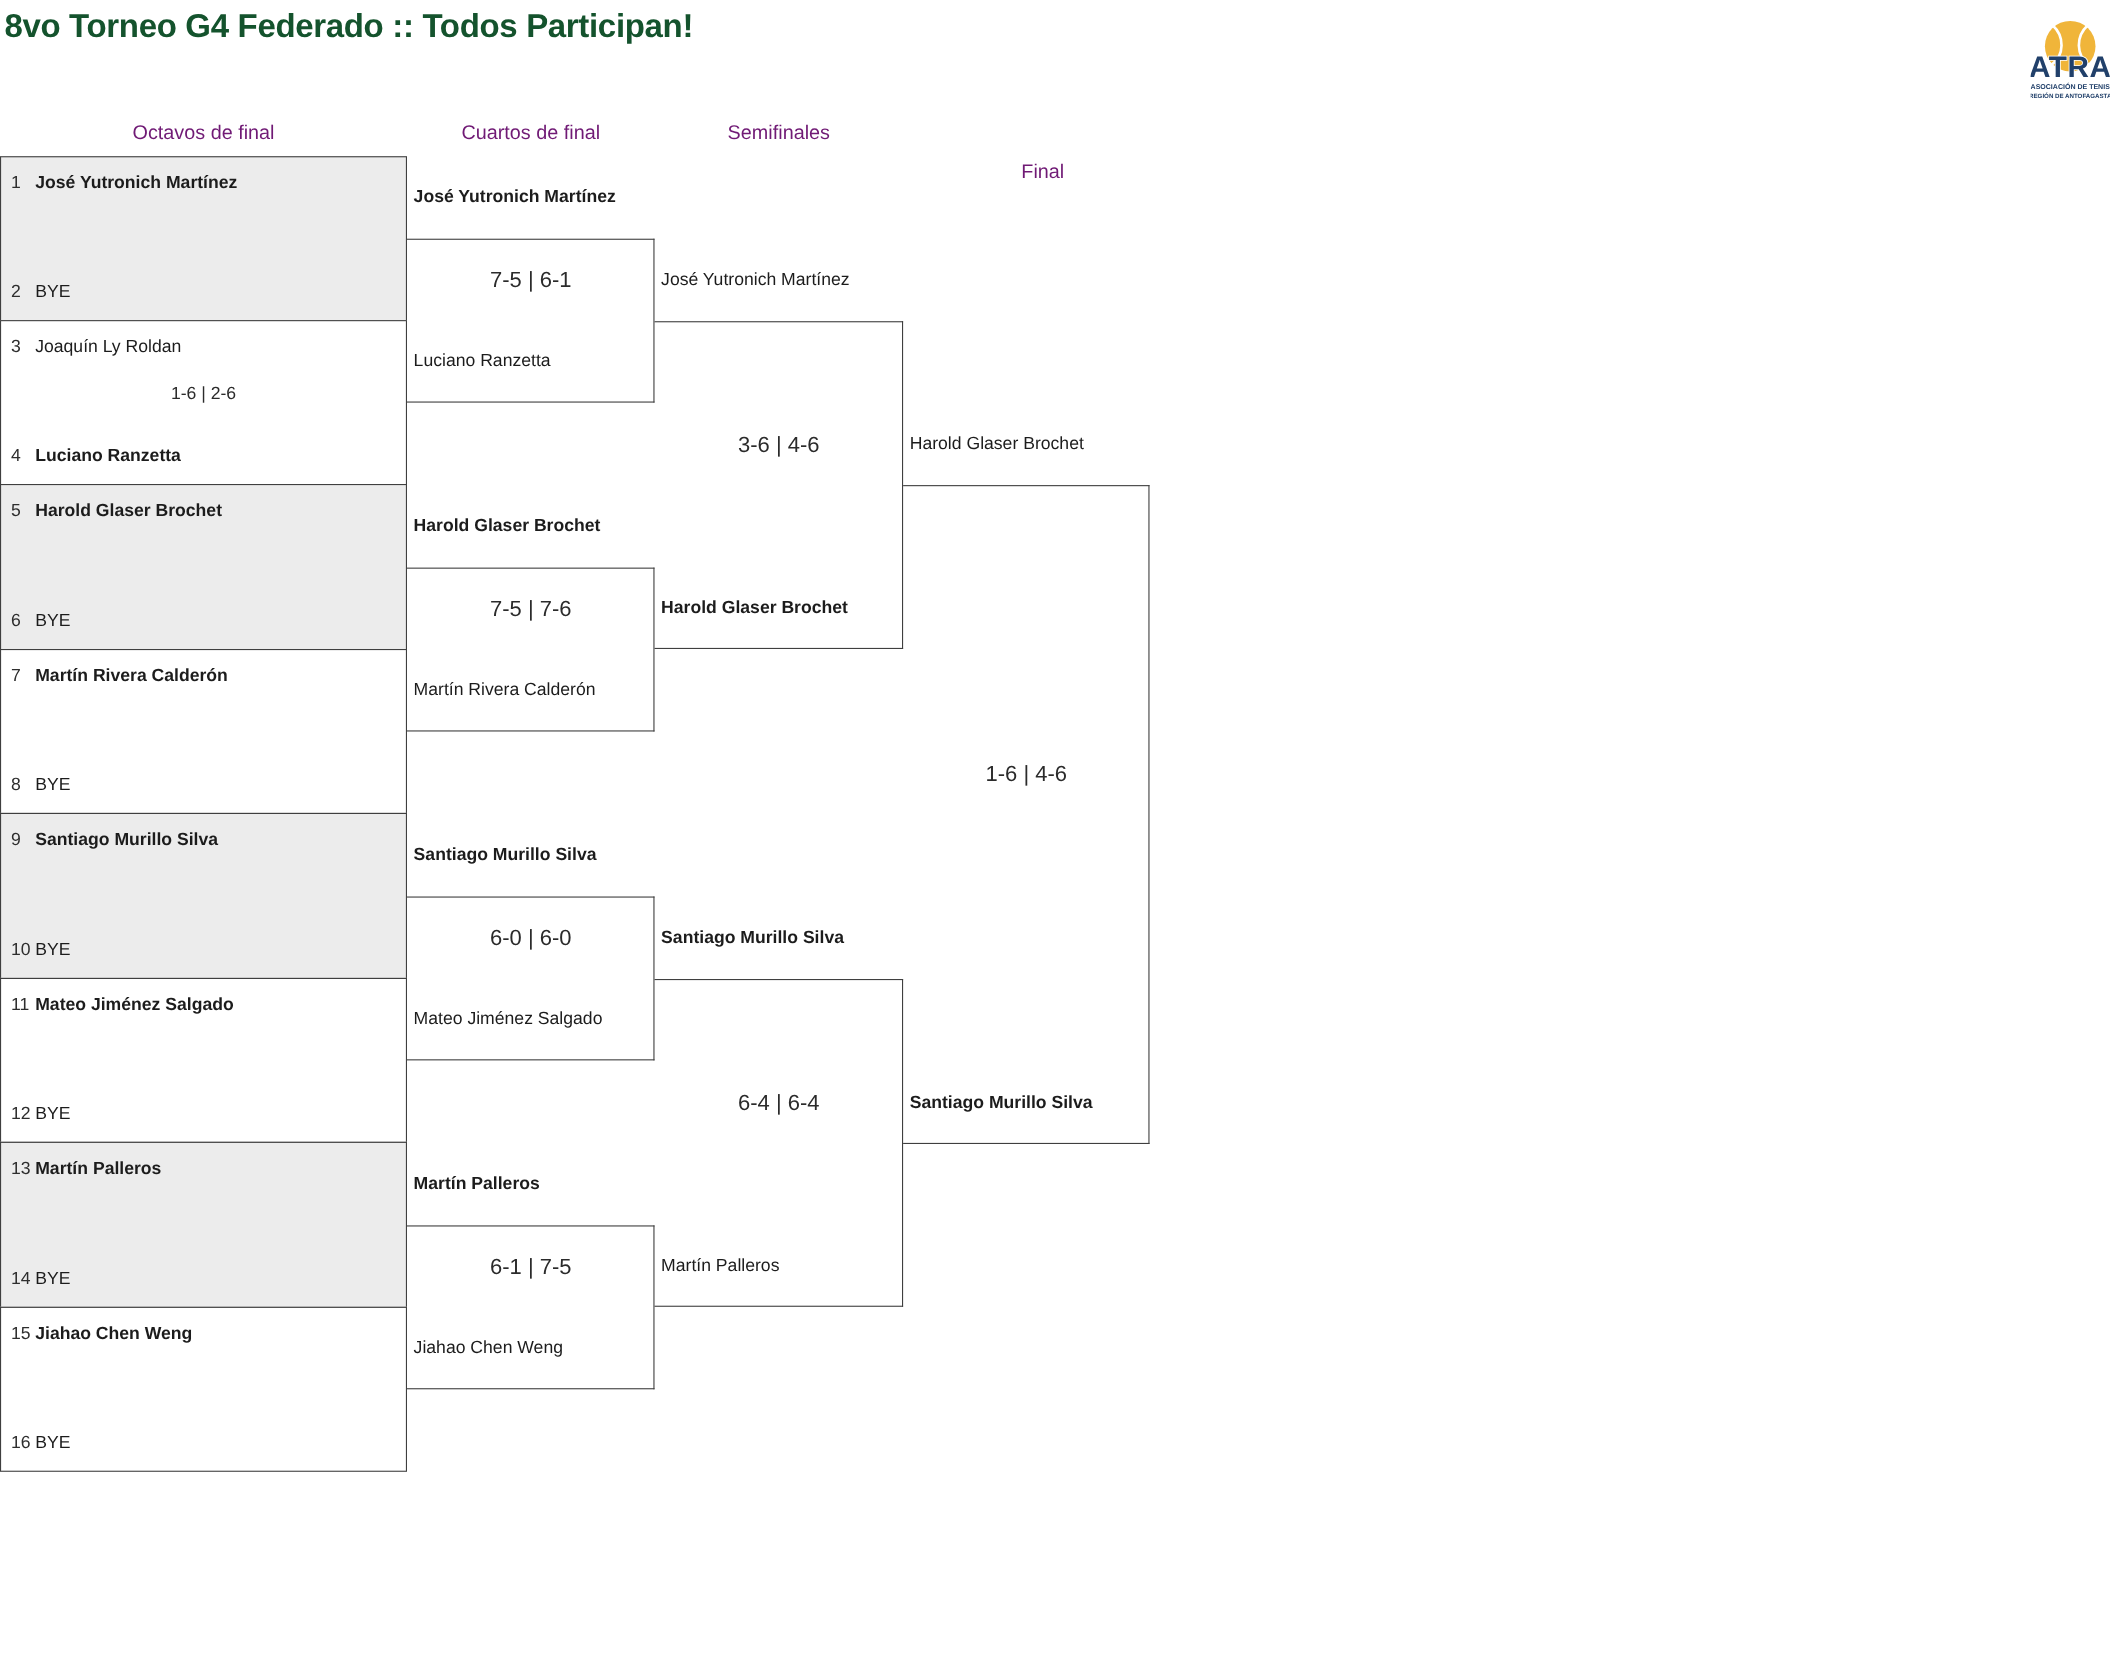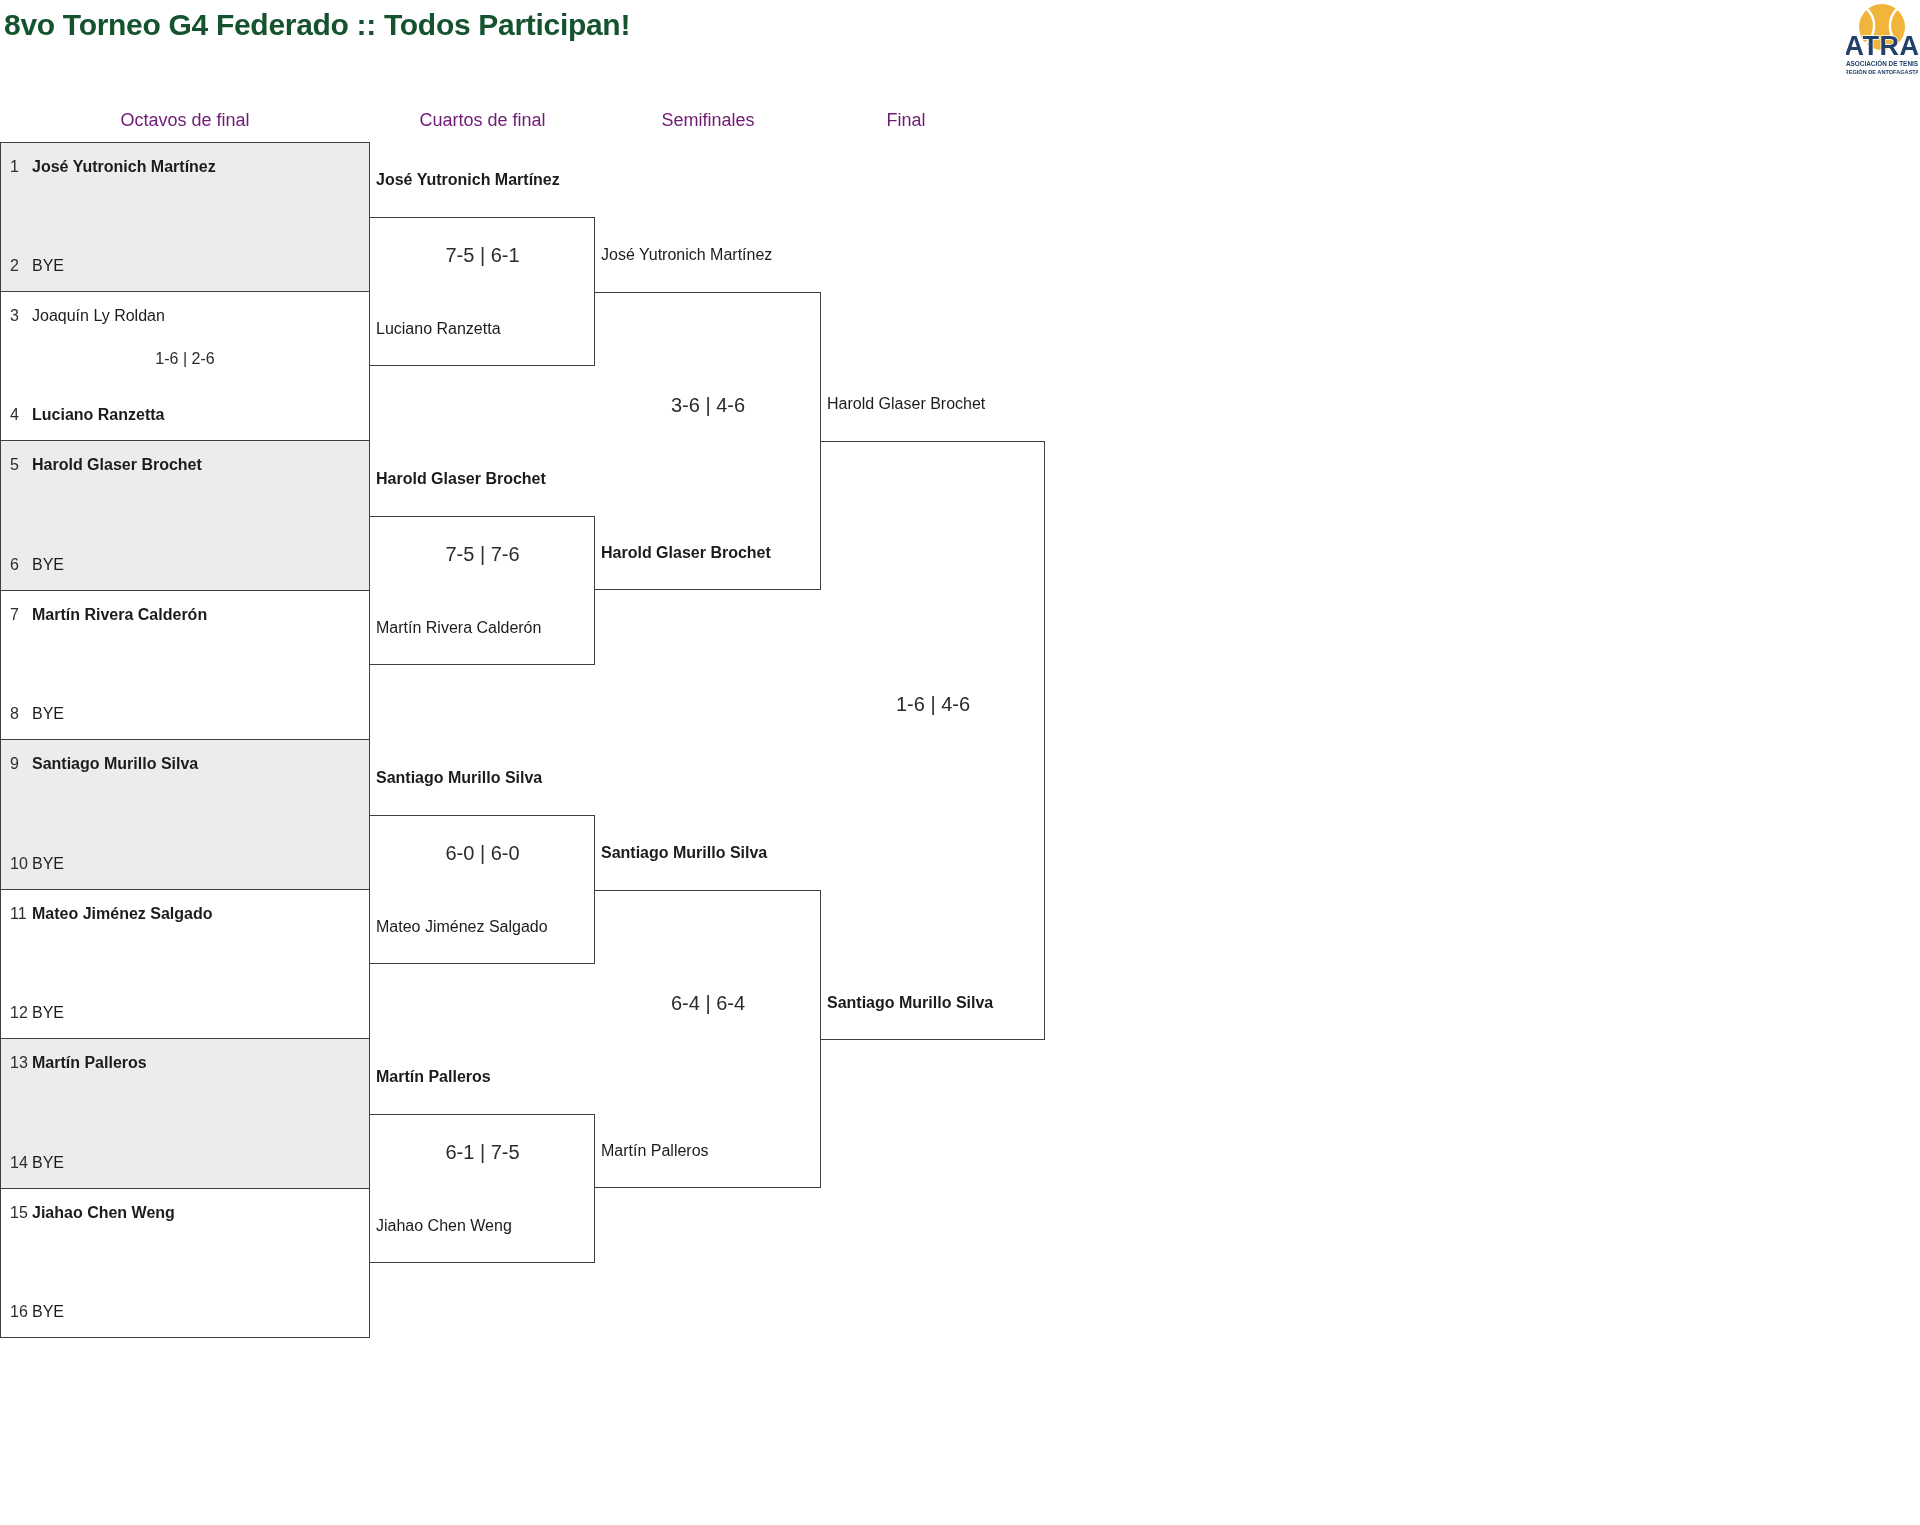--- a/index.html
+++ b/index.html
@@ -18,21 +18,21 @@
   .prow.p2{bottom:10px;}
   .seed{flex:none;width:20px;margin-left:9px;color:#2e2e2e;font-weight:400;}
   .nm{margin-left:2px;white-space:nowrap;}
   .boxscore{position:absolute;left:0;width:100%;top:calc(50% - 22px);height:30px;line-height:30px;
             text-align:center;font-size:16px;color:#2b2b2b;}
   
   .mr{position:absolute;border:1px solid #3f3f3f;border-left:none;box-sizing:border-box;background:transparent;}
   .pl{position:absolute;height:30px;line-height:30px;font-size:16px;white-space:nowrap;color:#1c1c1c;}
   .sc{position:absolute;height:30px;line-height:30px;font-size:20px;text-align:center;color:#2b2b2b;}
   .w{font-weight:700;}
-  .logo{position:absolute;left:1846px;top:2px;width:72px;height:76px;}
+  .logo{position:absolute;left:1846px;top:17px;width:72px;height:76px;}
 </style>
 </head>
 <body>
 
 <div class="page">
 
   <div class="title">
     <div>8vo Torneo G4 Federado :: Todos Participan!</div>
   </div>
 
@@ -43,21 +43,21 @@
       <path d="M52 6 C 41 16, 41 33, 53 42" stroke="#ffffff" stroke-width="2.4" fill="none"></path>
       <text x="36" y="53" text-anchor="middle" font-family="Liberation Sans, sans-serif" font-size="27" font-weight="800" letter-spacing="0.5" fill="#21406a" stroke="#ffffff" stroke-width="1.4" paint-order="stroke">ATRA</text>
       <text x="36" y="64" text-anchor="middle" font-family="Liberation Sans, sans-serif" font-size="6.4" font-weight="700" fill="#21406a">ASOCIACIÓN DE TENIS</text>
       <text x="36" y="72" text-anchor="middle" font-family="Liberation Sans, sans-serif" font-size="5.6" font-weight="700" fill="#21406a">REGIÓN DE ANTOFAGASTA</text>
     </svg>
   </div>
 
   <div class="colhead" style="left:0;width:370px;">Octavos de final</div>
   <div class="colhead" style="left:370px;width:225px;">Cuartos de final</div>
   <div class="colhead" style="left:595px;width:226px;">Semifinales</div>
-  <div class="colhead" style="left:794px;width:224px;">Final</div>
+  <div class="colhead" style="left:836px;width:224px;margin-top:36px;">Final</div>
 
   <div class="r16box g" style="top:142px;height:150px;">
     <div class="prow p1">
       <span class="seed">1</span>
       <span class="nm w">José Yutronich Martínez</span>
     </div>
     <div class="prow p2">
       <span class="seed">2</span>
       <span class="nm">BYE</span>
     </div>

